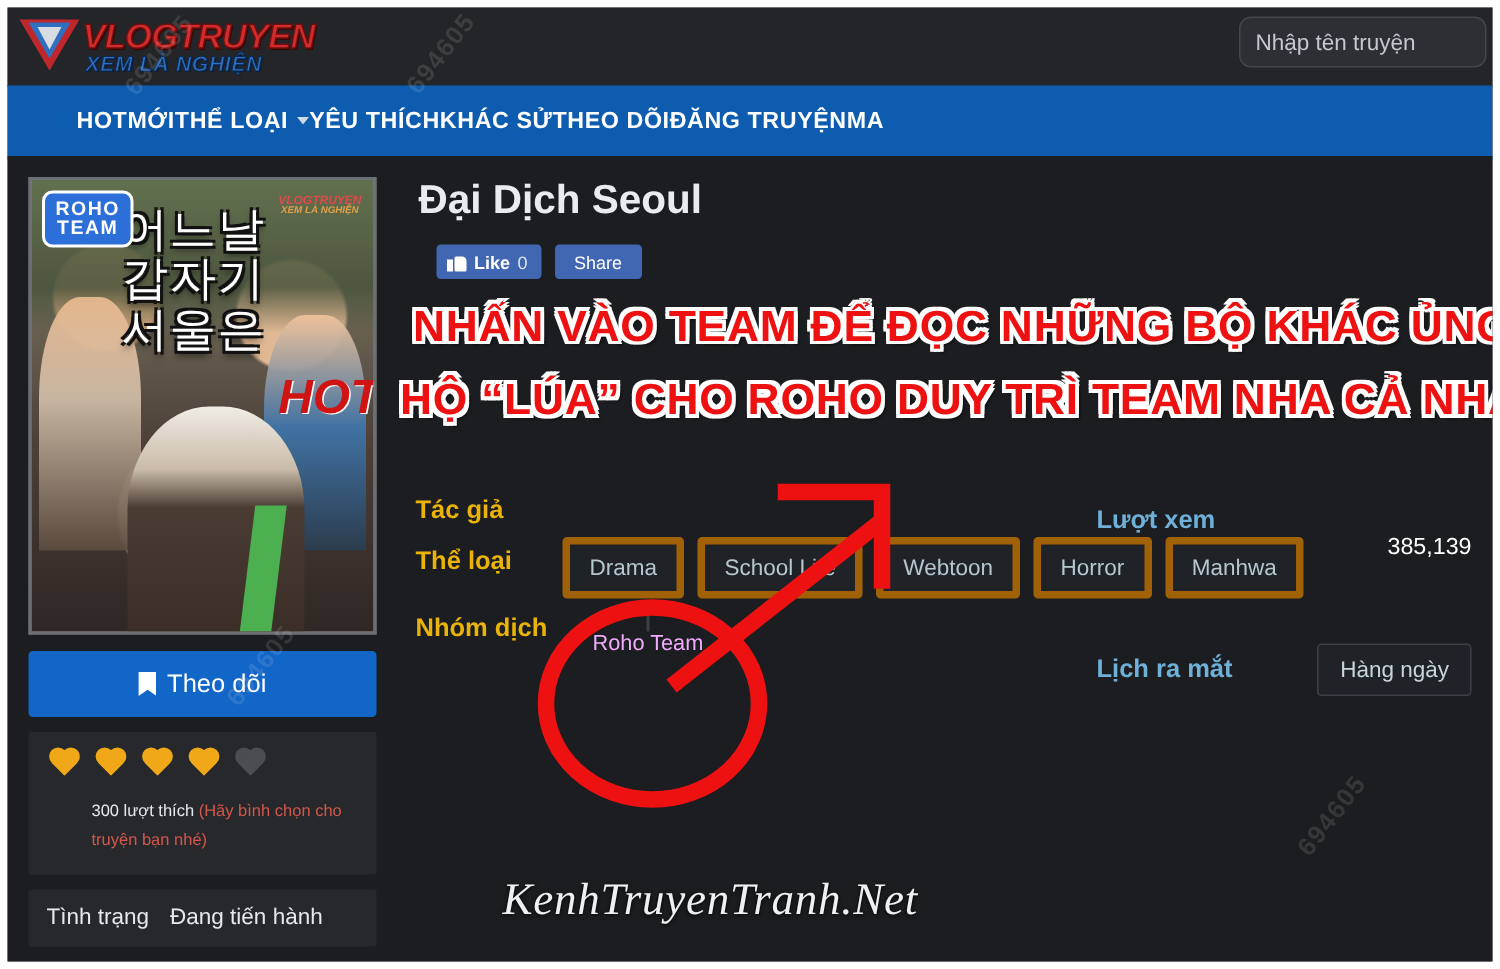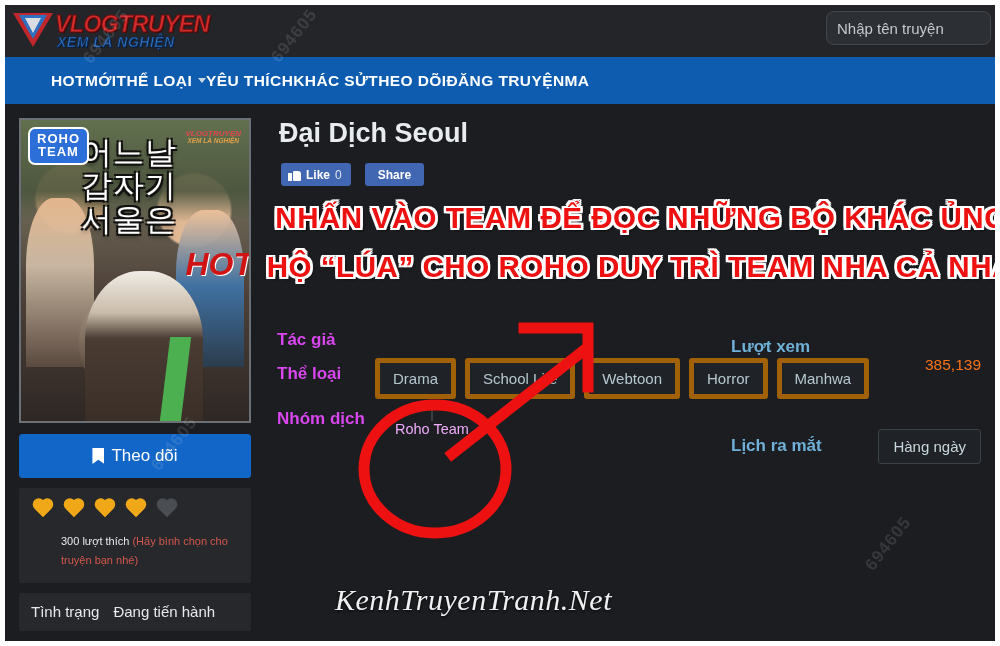--- a/index.html
+++ b/index.html
@@ -222,21 +222,21 @@
     padding:10px 12px 11px;
     display:flex;gap:14px;align-items:center;
     font-size:15px;color:#e6e9ec;
   }
   
   .right-col{position:absolute;left:272px;top:14px;right:14px;}
   .title{
     color:#e9ecef;font-size:27px;font-weight:bold;
     margin:0 0 14px 2px;
   }
-  .social{display:flex;gap:14px;margin-left:4px;}
+  .social{display:flex;gap:9px;margin-left:14px;}
   .fb-like{
     height:23px;background:#4267b2;border-radius:3px;
     display:flex;align-items:center;gap:5px;
     padding:0 9px 0 7px;cursor:pointer;
   }
   .thumb{
     display:inline-block;width:13px;height:12px;position:relative;
   }
   .thumb:before{
     content:"";position:absolute;left:0;bottom:0;width:4px;height:8px;background:#fff;
@@ -244,21 +244,21 @@
   .thumb:after{
     content:"";position:absolute;left:5px;bottom:0;width:8px;height:10px;
     background:#fff;border-radius:1px 3px 1px 1px;
   }
   .fb-like .lbl{color:#fff;font-size:12px;font-weight:bold;}
   .fb-like .cnt{color:#dfe4ef;font-size:12px;}
   .fb-share{
     height:23px;background:#4267b2;border-radius:3px;
     display:flex;align-items:center;padding:0 13px;cursor:pointer;
   }
-  .fb-share span{color:#fff;font-size:12px;font-weight:bold;}
+  .fb-share span{color:#fff;font-size:12px;font-weight:normal;}
   
   .banner{
     position:absolute;left:-3px;top:86px;width:735px;height:98px;
     z-index:6;pointer-events:none;
   }
   .banner-line{
     font-size:29px;font-weight:bold;color:#ee1111;
     letter-spacing:0.5px;white-space:nowrap;
     text-align:center;
     line-height:1.0;
@@ -271,21 +271,21 @@
       3px 3px 2px rgba(0,0,0,.55);
   }
   .banner-line.l2{margin-top:20px;}
   
   .info{position:absolute;left:0;top:206px;width:727px;}
   .irow{
     display:flex;align-items:flex-start;
     margin-bottom:4px;
   }
   .ilabel{
-    color:#d946ef;font-size:17px;font-weight:bold;
+    color:#eab308;font-size:17px;font-weight:bold;
     width:98px;flex:0 0 98px;padding-top:6px;
   }
   .ivalcol{flex:1 1 auto;min-height:30px;}
   .tags{display:flex;gap:9px;flex-wrap:wrap;}
   .tag{
     border:5px solid #a16207;border-radius:3px;
     background:#1f2226;
     color:#b6c7cf;font-size:15px;
     padding:7px 13px;cursor:pointer;
     white-space:nowrap;
@@ -321,21 +321,21 @@
     border:1px solid #3b4247;border-radius:3px;background:#1f2226;
     color:#c7d6dc;font-size:15px;padding:8px 14px;cursor:pointer;
     display:inline-block;
   }
   .right-rail{
     position:absolute;right:0;top:206px;width:250px;
   }
   .rr-row{display:flex;align-items:center;height:46px;}
   .rr-row.r2{height:52px;margin-top:50px;justify-content:flex-end;}
   .rr-lbl{color:#6fb0d8;font-size:17px;font-weight:bold;flex:1 1 auto;}
-  .rr-val{color:#f97316;font-size:15.5px;margin-top:36px;}
+  .rr-val{color:#ffffff;font-size:15.5px;margin-top:36px;}
   
   .annot{position:absolute;left:0;top:0;width:990px;height:537px;pointer-events:none;z-index:9;}
   
   .wm{
     position:absolute;color:rgba(235,235,235,.13);
     font-size:17px;font-weight:bold;
     transform:rotate(-52deg);
     pointer-events:none;user-select:none;
     letter-spacing:1px;
   }

